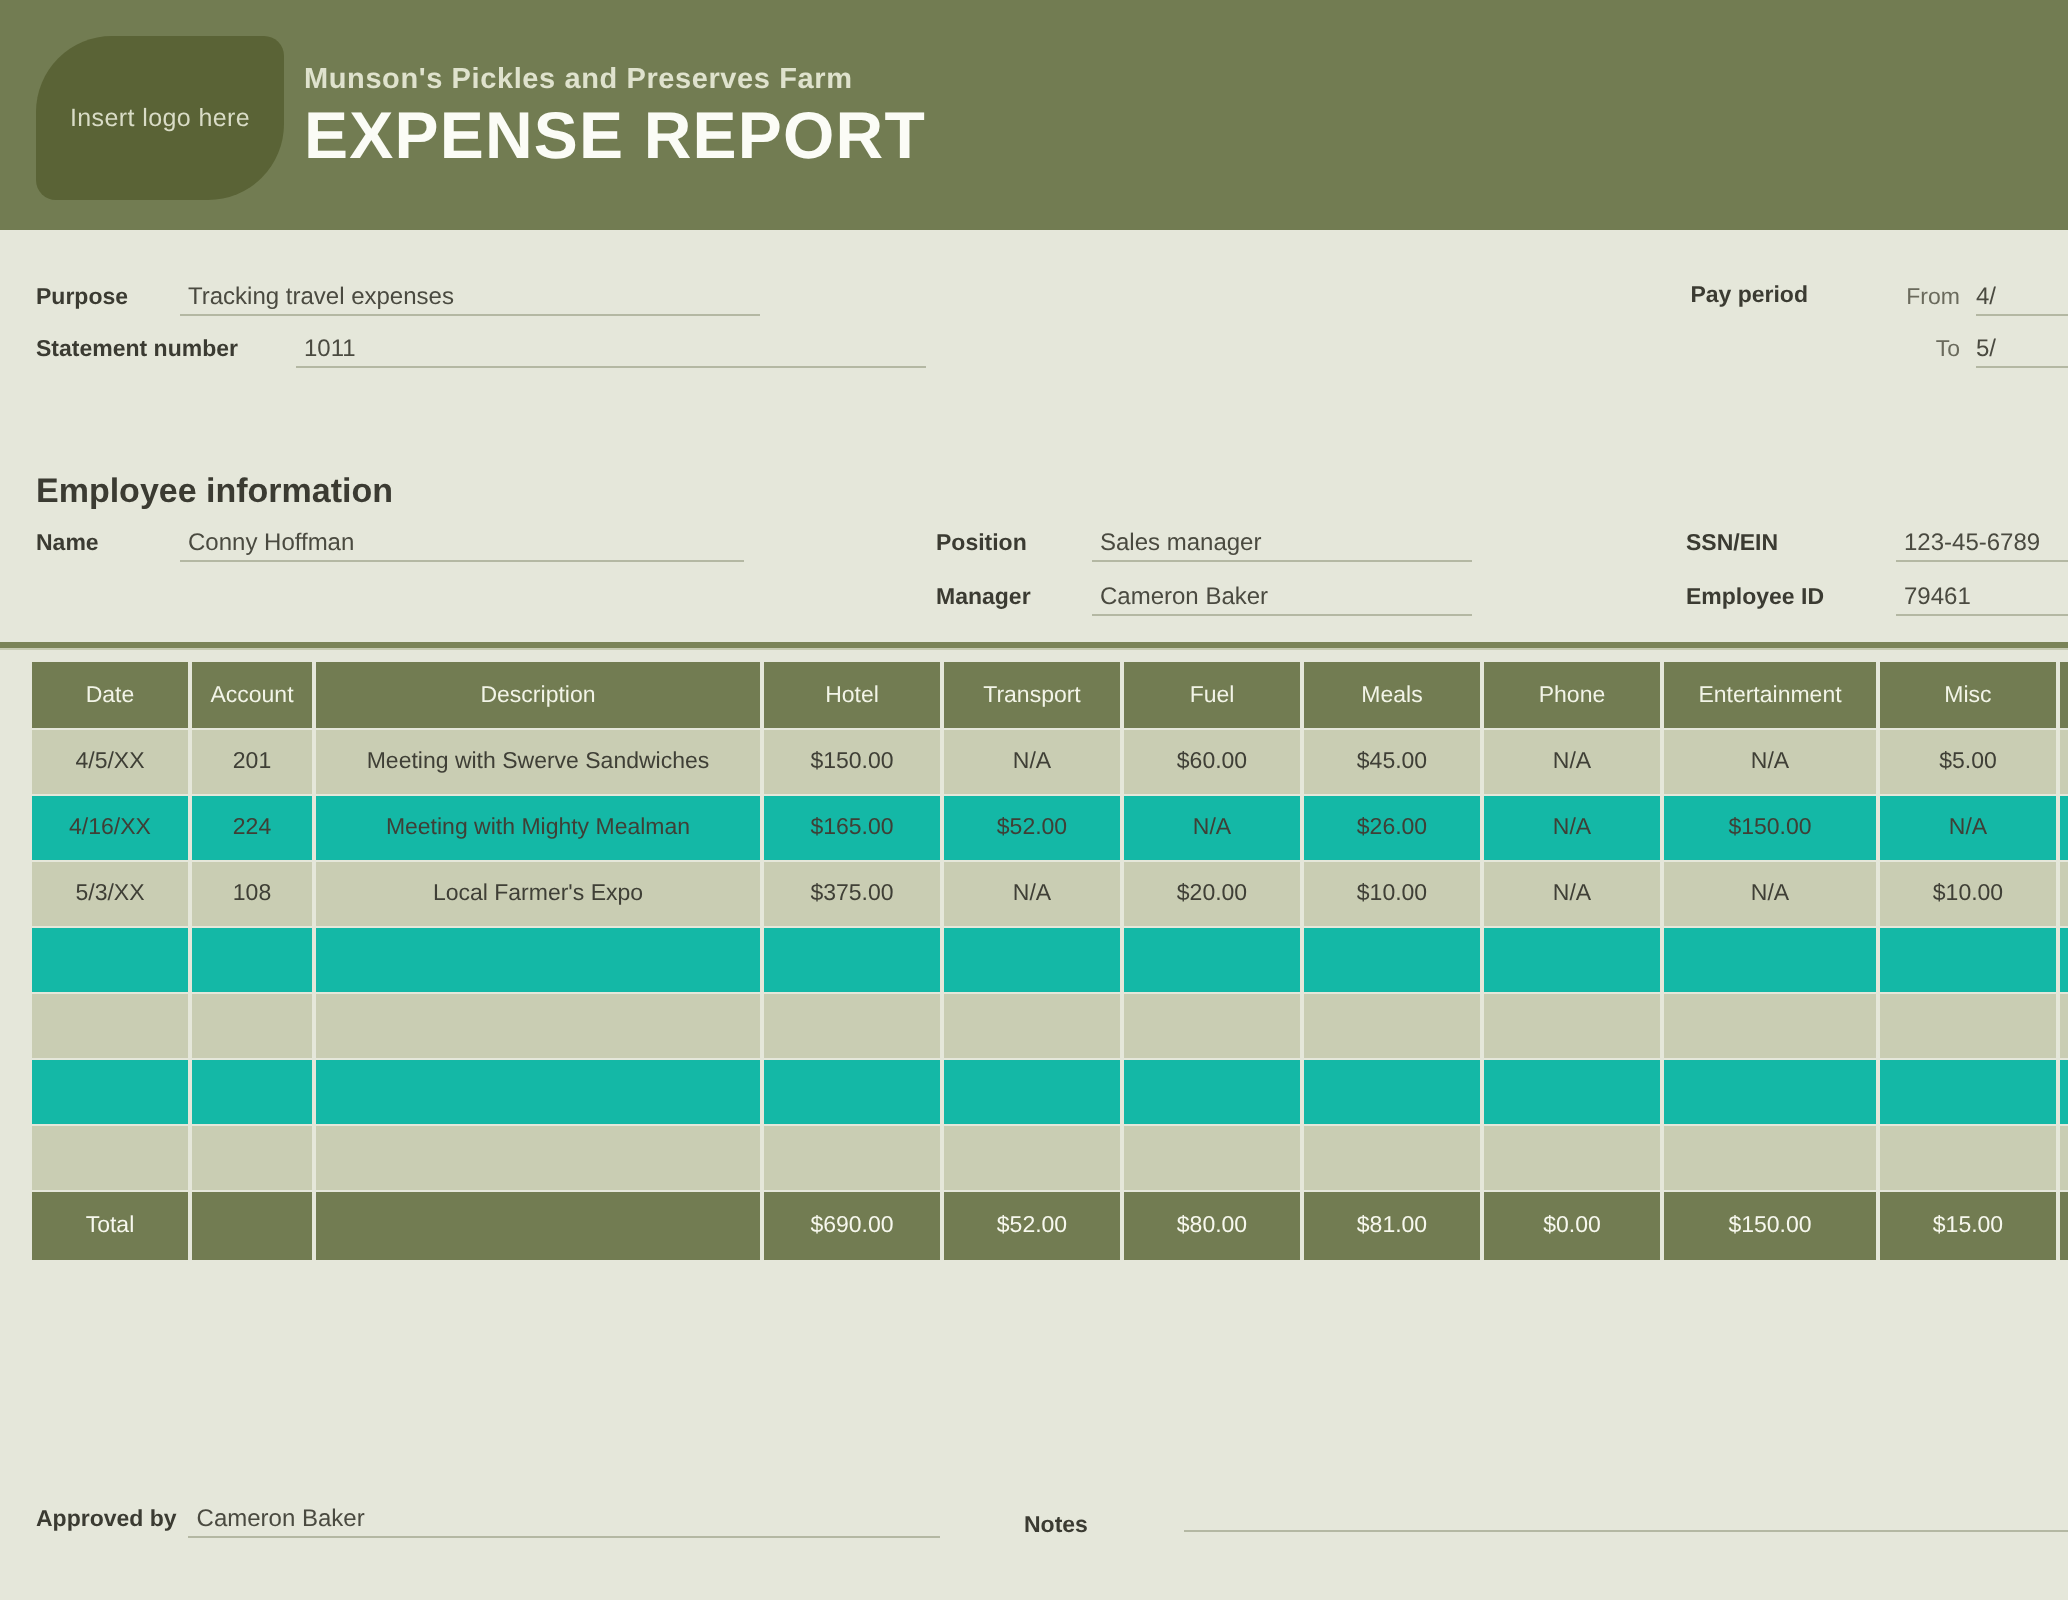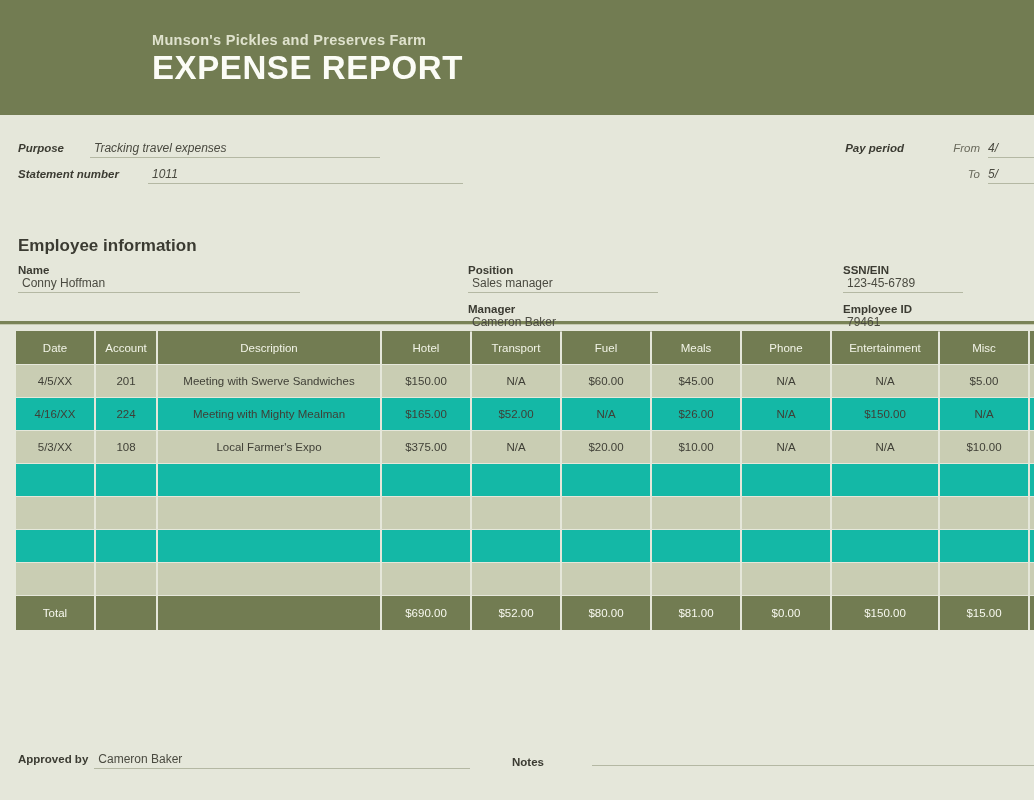--- a/index.html
+++ b/index.html
@@ -56,21 +56,20 @@
     font-weight: bold;
     letter-spacing: .6px;
     line-height: 1.05;
   }
 
   
   .purpose-strip {
     position: relative;
     height: 93px;
     padding-top: 28px;
-    font-style: italic;
   }
   .field-row {
     display: flex;
     align-items: baseline;
     margin-bottom: 9px;
   }
   .fld-label {
     font-size: 11.5px;
     font-weight: bold;
     color: #3b3b32;
@@ -150,21 +149,21 @@
     color: #3b3b32;
   }
   .emp-col {
     position: absolute;
     top: 34px;
   }
   .emp-col.c1 { left: 18px; }
   .emp-col.c2 { left: 468px; }
   .emp-col.c3 { left: 843px; }
 
-  .emp-col .field-row { margin-bottom: 10px; flex-direction: column; }
+  .emp-col .field-row { margin-bottom: 10px; }
   .emp-col.c1 .fld-label { width: 72px; display: inline-block; }
   .emp-col.c1 .fld-value { width: 282px; }
   .emp-col.c2 .fld-label { width: 78px; display: inline-block; }
   .emp-col.c2 .fld-value { width: 190px; }
   .emp-col.c3 .fld-label { width: 105px; display: inline-block; }
   .emp-col.c3 .fld-value { width: 120px; }
 
   
   .table-wrap {
     position: absolute;
@@ -233,20 +232,23 @@
     display: flex;
     align-items: baseline;
   }
   .notes .fld-label { margin-right: 48px; padding-left: 22px; }
   .notes .fld-value { width: 470px; min-height: 14px; }
 </style>
 </head>
 <body>
 
 <div class="banner">
+  <div class="logo-box">
+    <span class="logo-text">Insert logo here</span>
+  </div>
   <div class="banner-titles">
     <div class="company-name">Munson's Pickles and Preserves Farm</div>
     <div class="doc-title">EXPENSE REPORT</div>
   </div>
 </div>
 
 <div class="purpose-strip">
 
   <div class="purpose-left">
     <div class="field-row">

